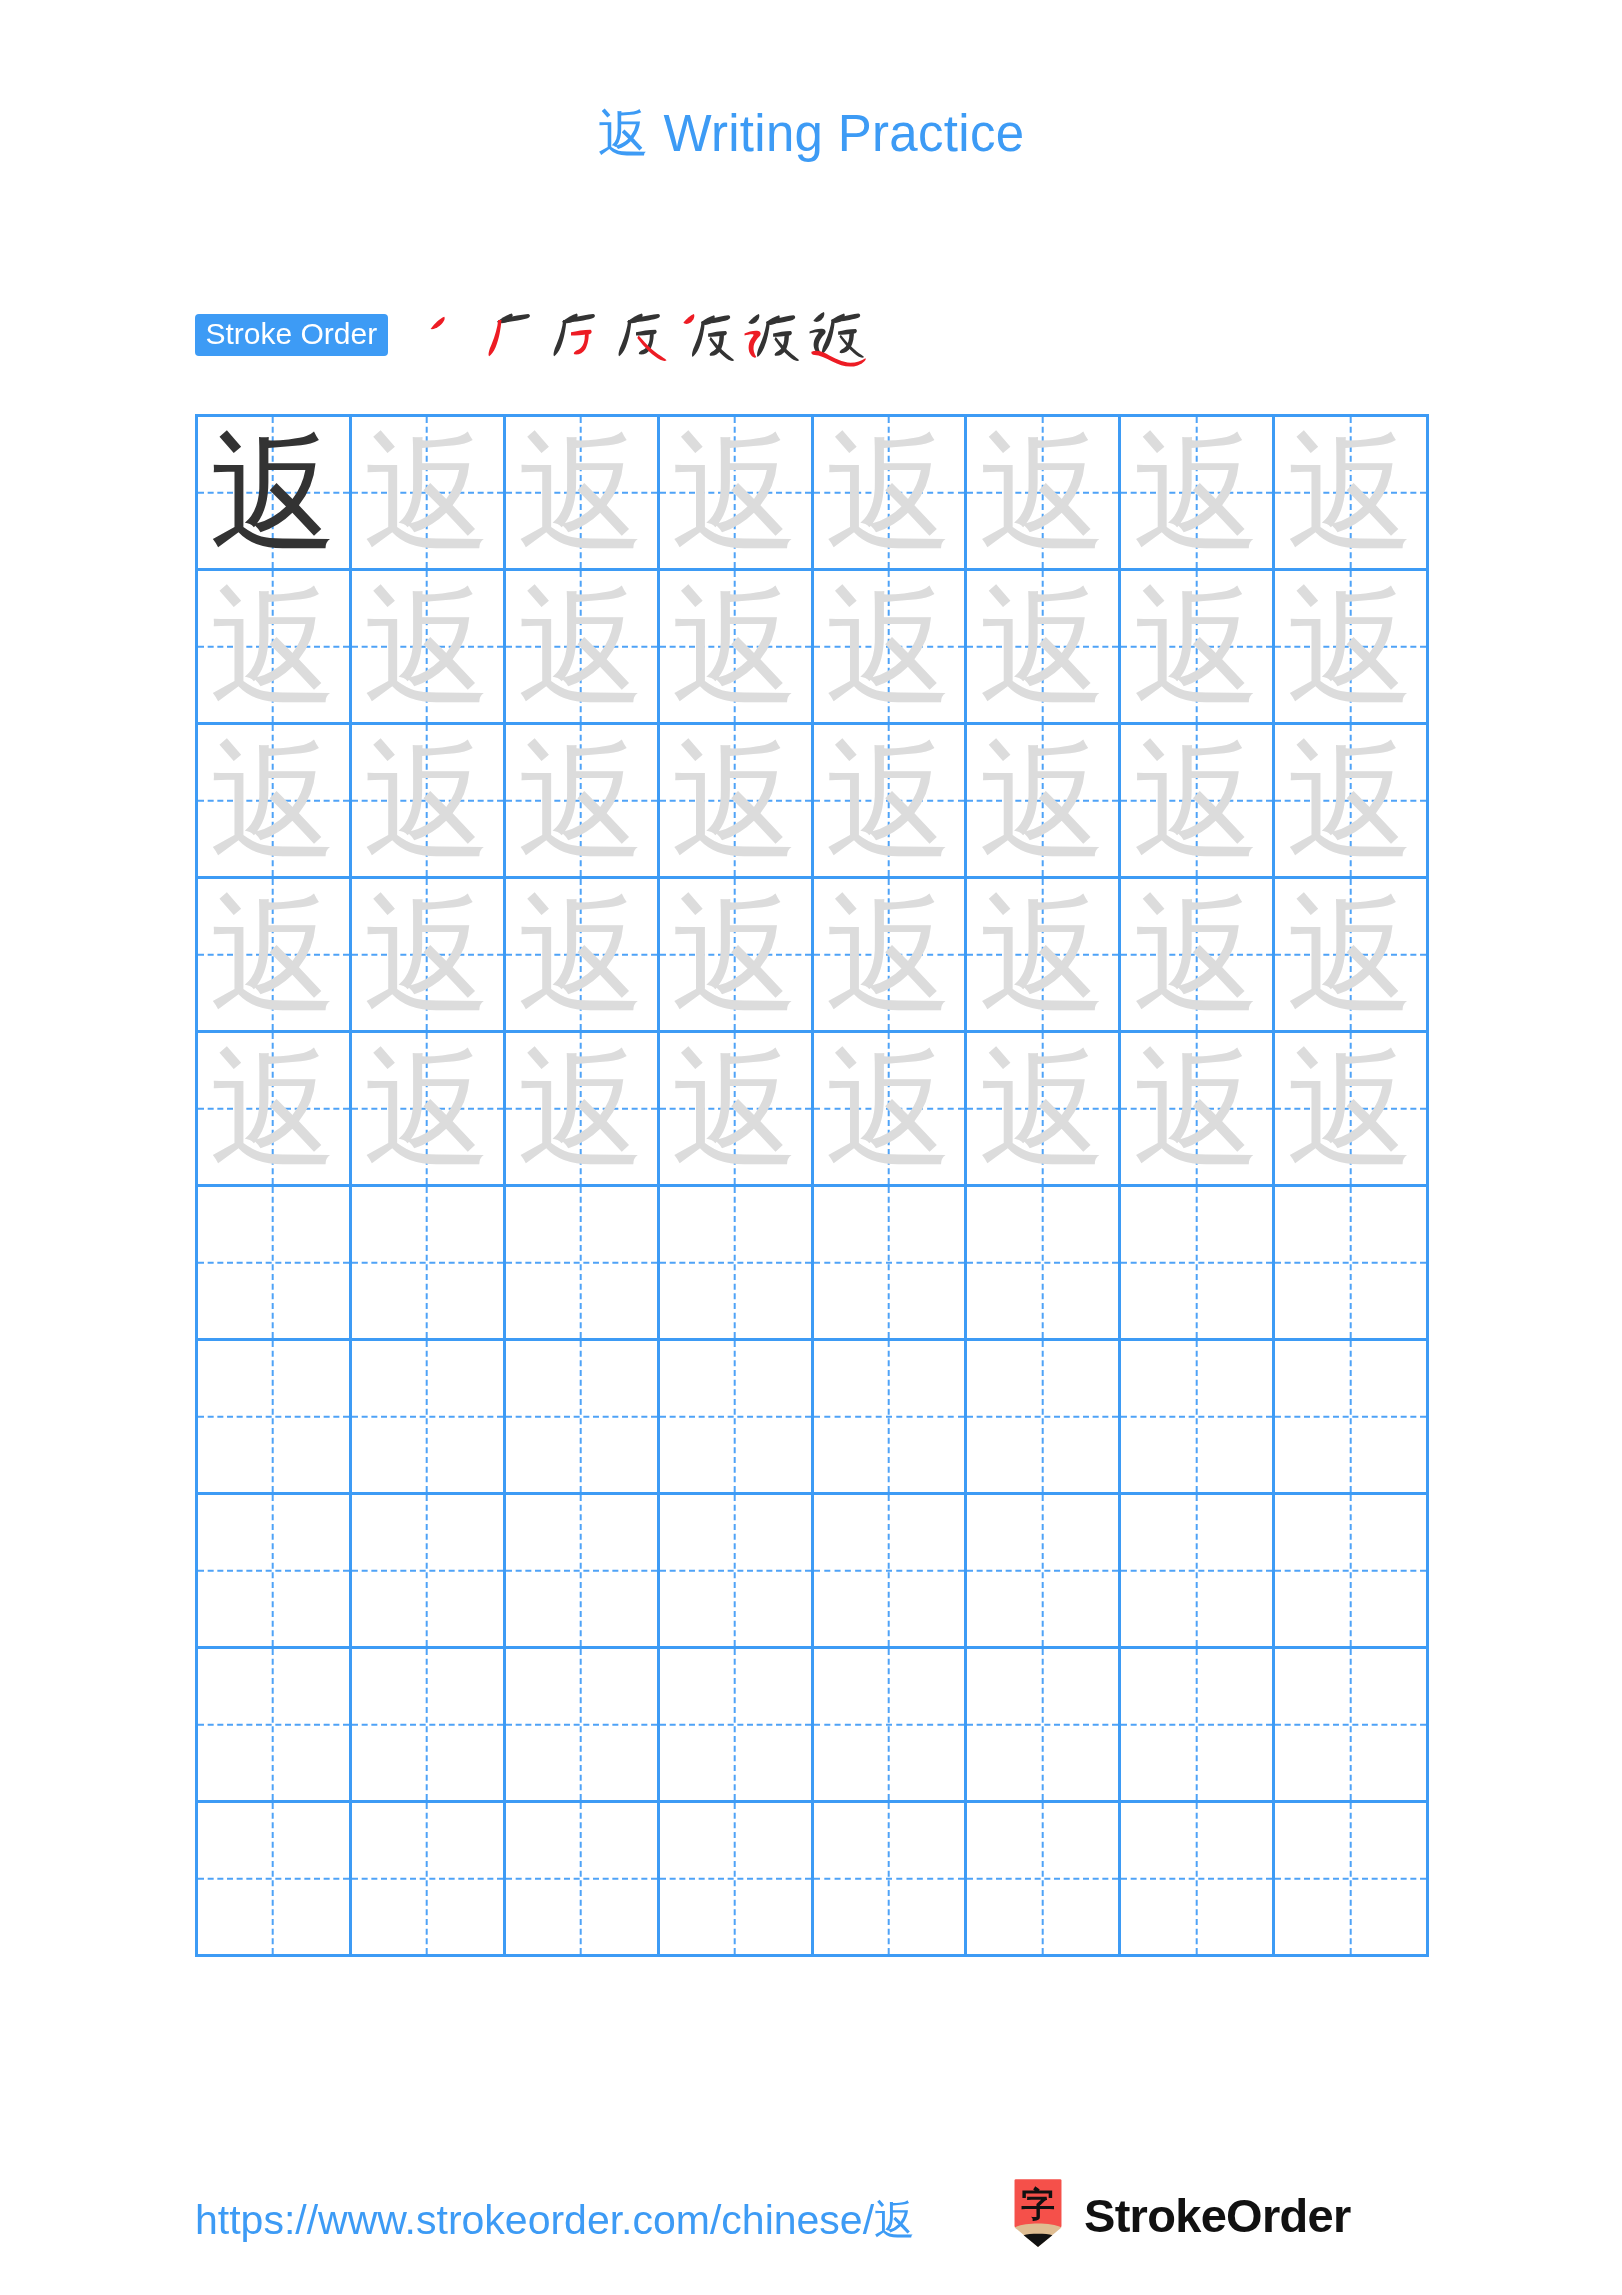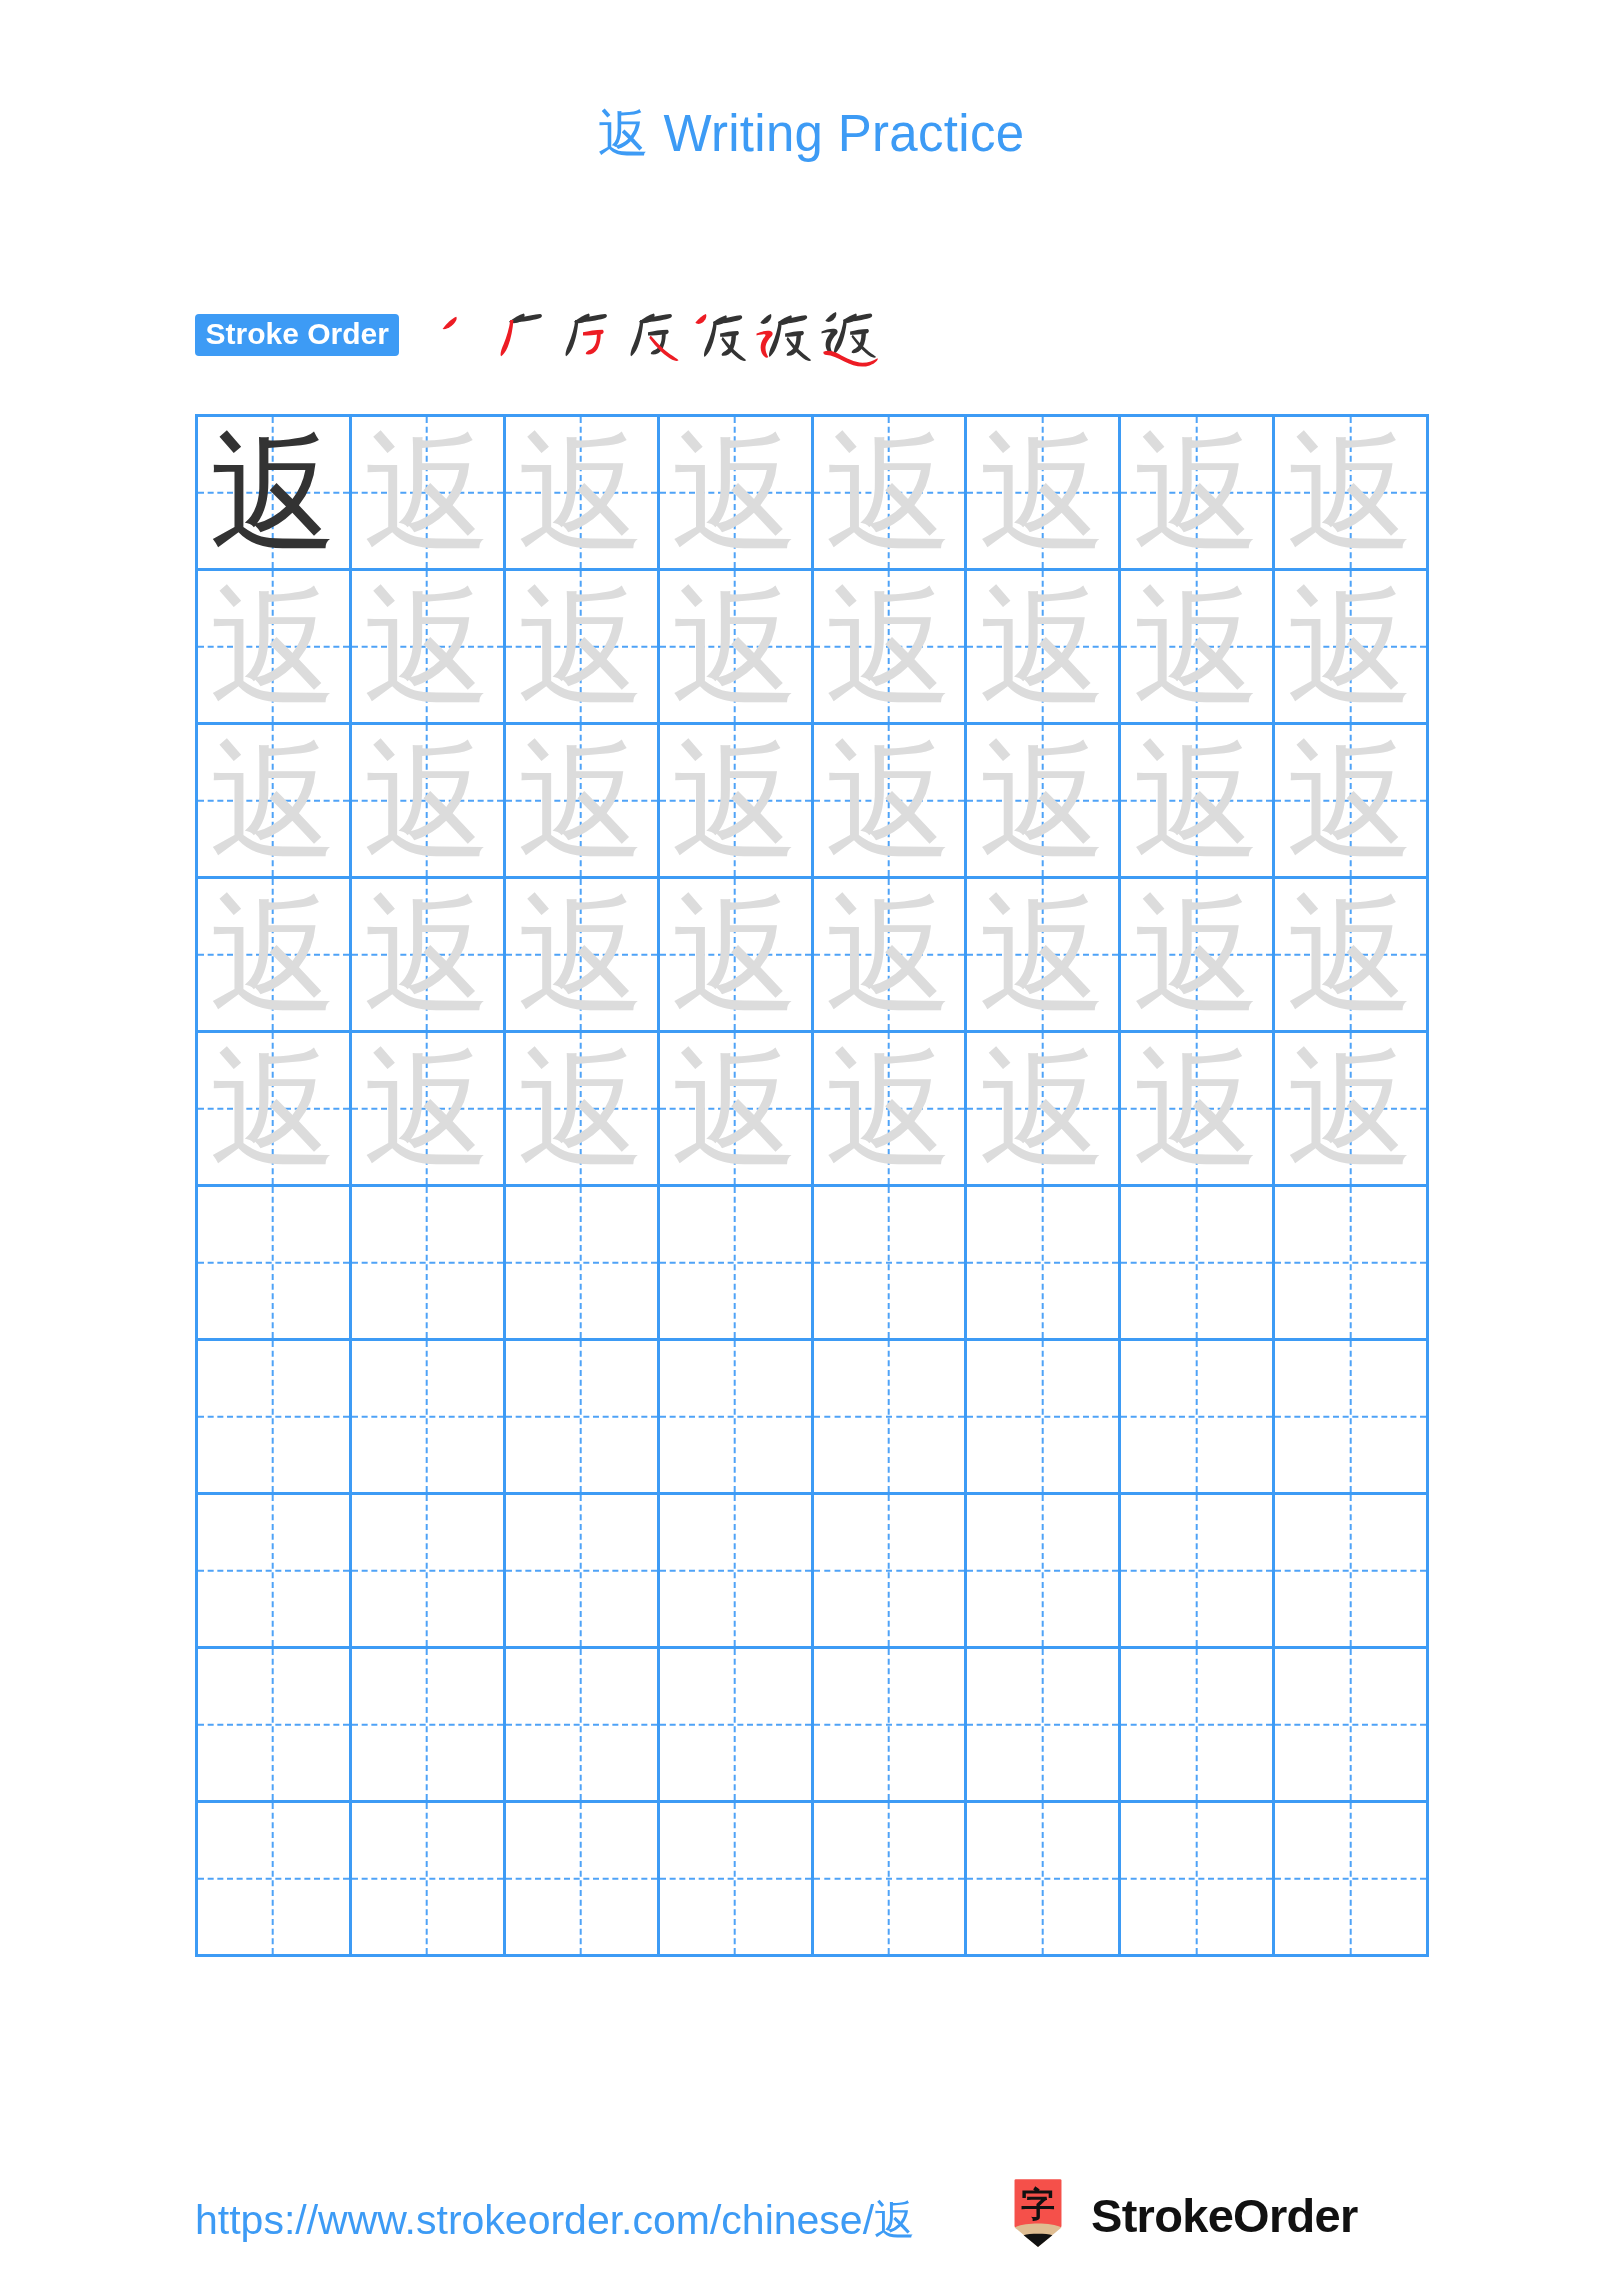--- a/index.html
+++ b/index.html
@@ -36,21 +36,21 @@
     top: 305px;
     left: 195px;
     height: 60px;
     display: flex;
     align-items: center;
   }
   .stroke-order-badge {
     background: #3D9BF5;
     color: #ffffff;
     font-size: 30px;
-    font-weight: 700;
+    font-weight: 400;
     padding: 4.6px 10.5px 7.2px 10.5px;
     border-radius: 3.9px;
     line-height: 1;
     white-space: nowrap;
   }
   .stroke-steps {
     display: flex;
     align-items: center;
     margin-left: 27.5px;
   }
@@ -148,21 +148,21 @@
     align-items: center;
   }
   .brand-logo {
     width: 60px;
     height: 72px;
     position: relative;
     flex: 0 0 auto;
   }
   .brand-logo svg { display: block; width: 60px; height: 72px; }
   .brand-name {
-    margin-left: 23px;
+    margin-left: 16px;
     font-size: 47px;
     font-weight: bold;
     color: #111111;
     letter-spacing: -0.7px;
     line-height: 1;
     white-space: nowrap;
   }
 </style>
 </head>
 <body>

